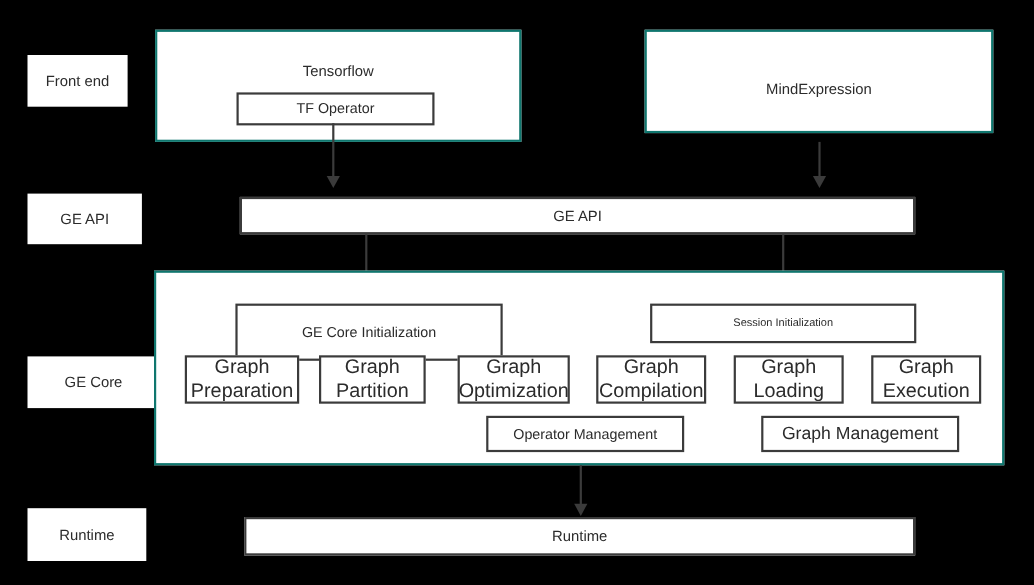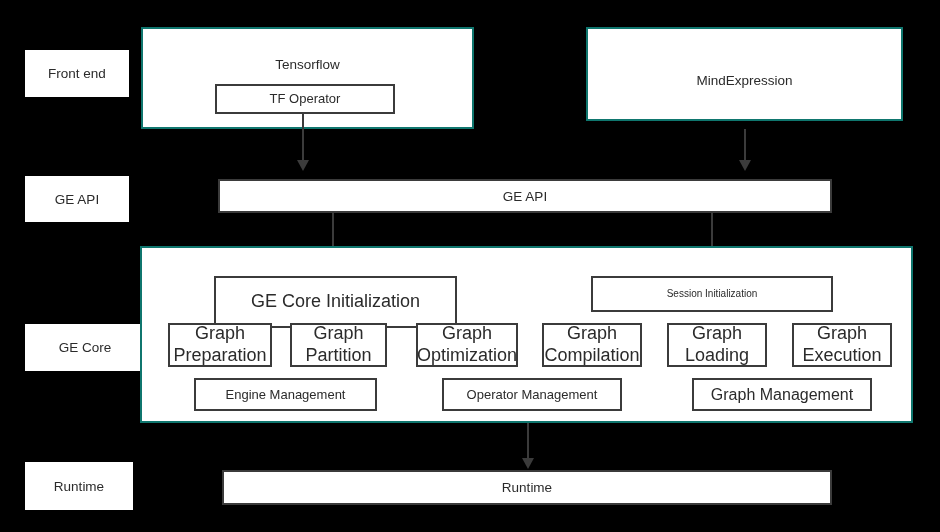--- a/index.html
+++ b/index.html
@@ -75,21 +75,21 @@
     border-left: 6px solid transparent;
     border-right: 6px solid transparent;
     border-top: 11px solid #3b3b3b;
   }
 </style>
 </head>
 <body>
 
 <div id="canvas">
 
-  <div class="chip" style="left:25px; top:50px; width:104px; height:47px;">
+  <div class="chip" style="left:25px; top:50px; width:91px; height:47px;">
     <span>Front end</span>
   </div>
   <div class="chip" style="left:25px; top:176px; width:104px; height:46px;">
     <span>GE API</span>
   </div>
   <div class="chip" style="left:25px; top:324px; width:120px; height:47px;">
     <span>GE Core</span>
   </div>
   <div class="chip" style="left:25px; top:462px; width:108px; height:48px;">
     <span>Runtime</span>
@@ -113,37 +113,36 @@
   <div class="bar" style="left:218px; top:179px; width:614px; height:34px;">GE API</div>
 
   <div class="vline" style="left:332px; top:213px; height:48px;"></div>
   <div class="arrowhead" style="left:327px; top:259px;"></div>
 
   <div class="vline" style="left:711px; top:213px; height:48px;"></div>
   <div class="arrowhead" style="left:706px; top:259px;"></div>
 
   <div class="container-box" style="left:140px; top:246px; width:773px; height:177px;">
 
-    <div class="inner" style="left:72px; top:28px; width:243px; height:52px; font-size:18px;">GE Core Initialization</div>
+    <div class="inner" style="left:72px; top:28px; width:243px; height:52px; font-size:13px;">GE Core Initialization</div>
     <div class="inner" style="left:449px; top:28px; width:242px; height:36px; font-size:10px;">Session Initialization</div>
 
     <div class="inner" style="left:26px; top:75px; width:104px; height:44px;">Graph
 Preparation</div>
     <div class="inner" style="left:148px; top:75px; width:97px; height:44px;">Graph
 Partition</div>
     <div class="inner" style="left:274px; top:75px; width:102px; height:44px;">Graph
 Optimization</div>
     <div class="inner" style="left:400px; top:75px; width:100px; height:44px;">Graph
 Compilation</div>
     <div class="inner" style="left:525px; top:75px; width:100px; height:44px;">Graph
 Loading</div>
     <div class="inner" style="left:650px; top:75px; width:100px; height:44px;">Graph
 Execution</div>
 
-    <div class="inner" style="left:52px; top:130px; width:183px; height:33px; font-size:13px;">Engine Management</div>
     <div class="inner" style="left:300px; top:130px; width:180px; height:33px; font-size:13px;">Operator Management</div>
     <div class="inner" style="left:550px; top:130px; width:180px; height:33px; font-size:16px;">Graph Management</div>
   </div>
 
   <div class="vline" style="left:527px; top:423px; height:37px;"></div>
   <div class="arrowhead" style="left:522px; top:458px;"></div>
 
   <div class="bar" style="left:222px; top:470px; width:610px; height:35px;">Runtime</div>
 
 </div>

